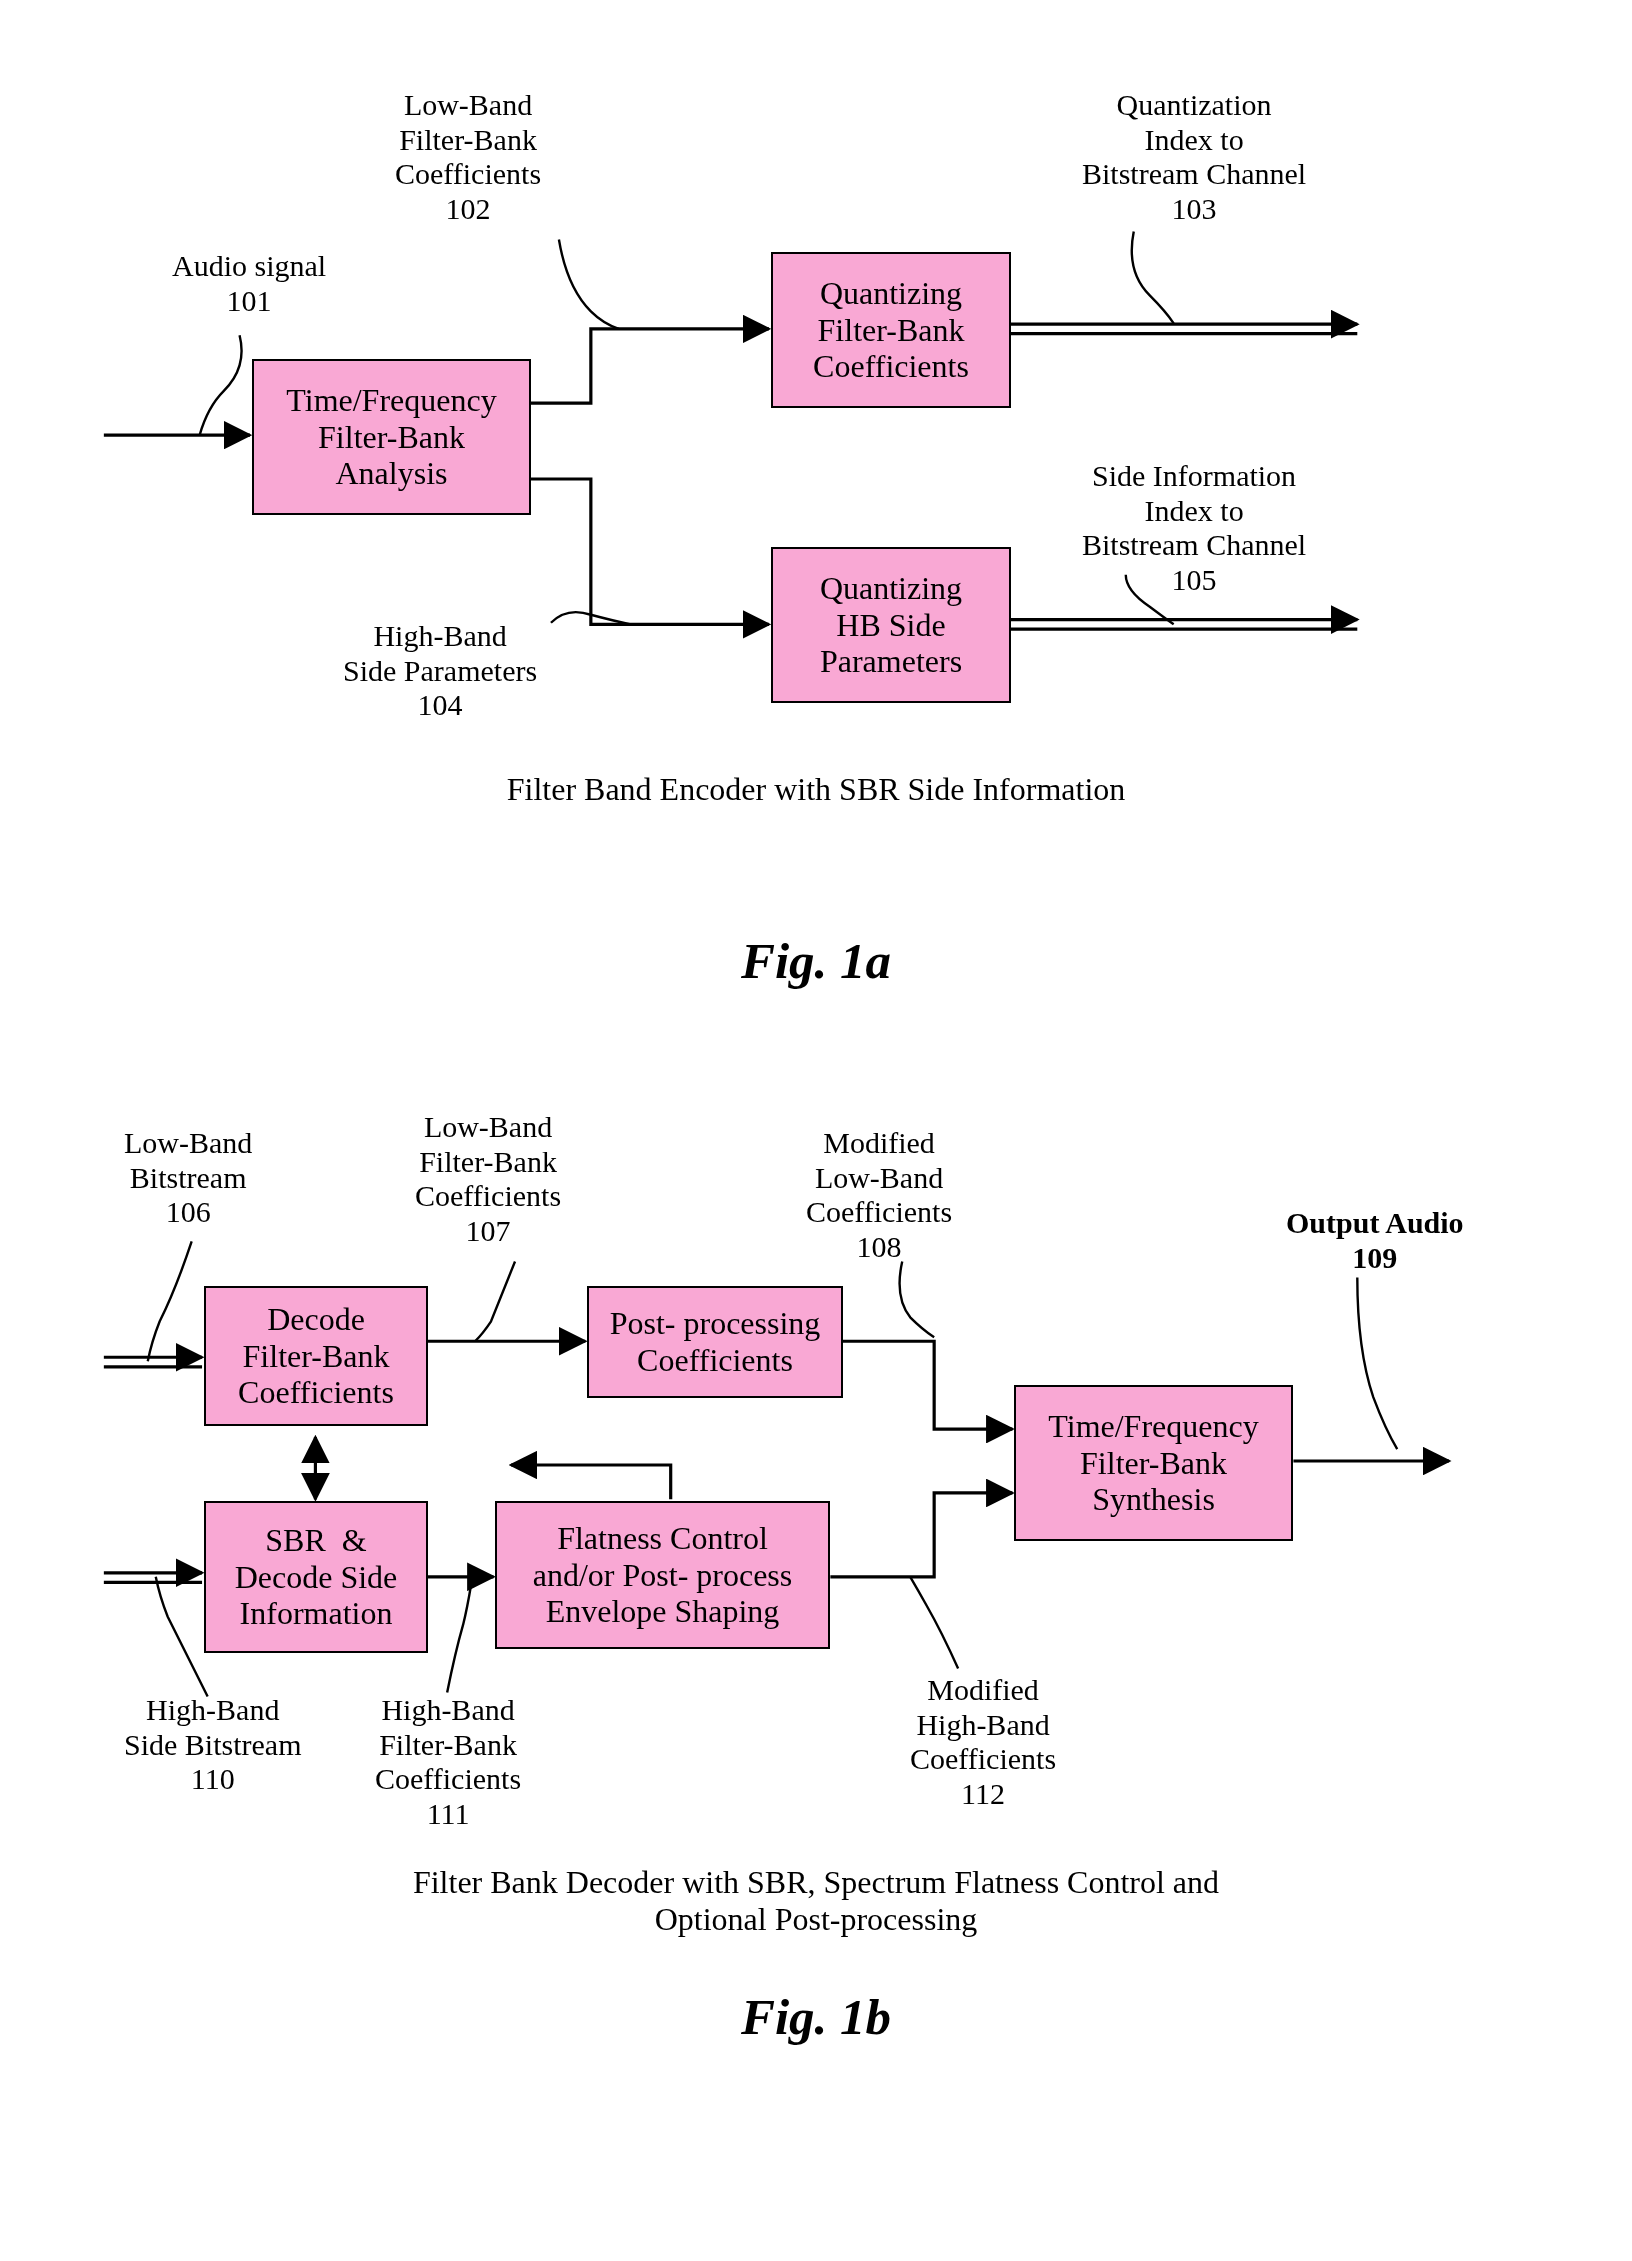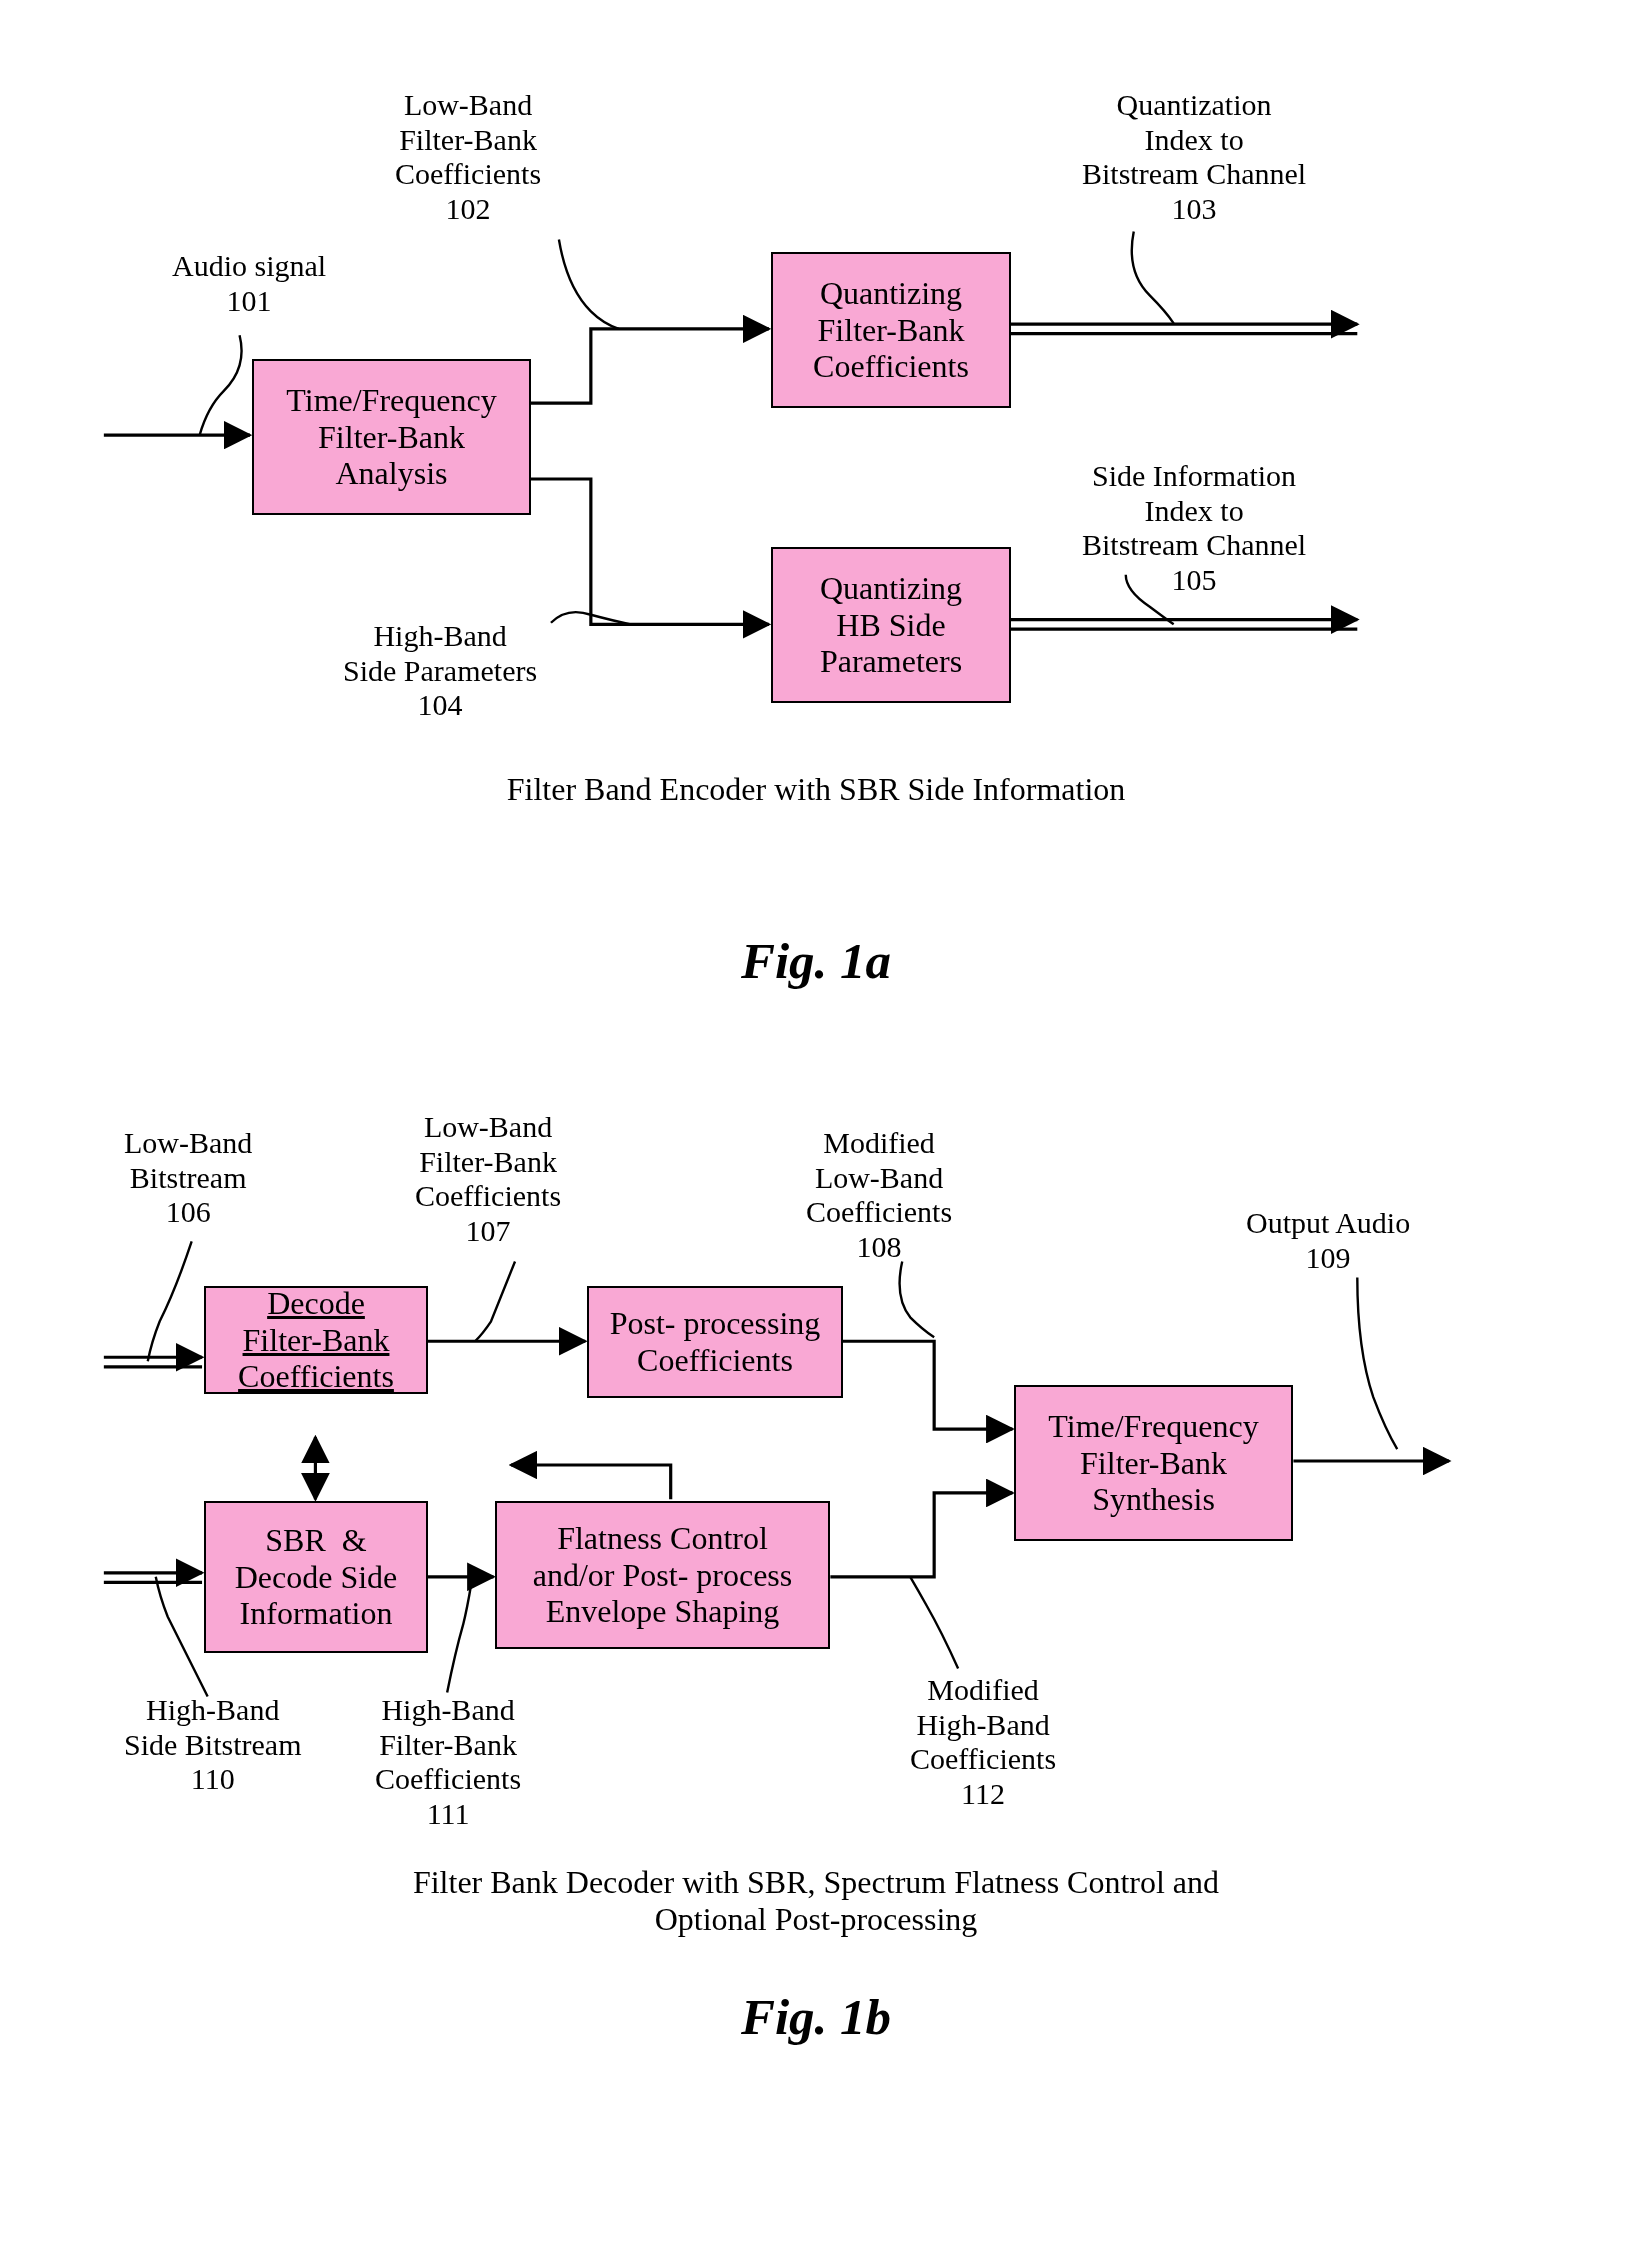--- a/index.html
+++ b/index.html
@@ -95,35 +95,35 @@
 Bitstream
 106</div>
 <div class="abs label" style="left:415px; top:1110px;">Low-Band
 Filter-Bank
 Coefficients
 107</div>
 <div class="abs label" style="left:806px; top:1126px;">Modified
 Low-Band
 Coefficients
 108</div>
-<div class="abs label" style="left:1246px; top:1206px;">Output Audio
+<div class="abs label" style="left:1286px; top:1206px;font-weight:bold;">Output Audio
 109</div>
 <div class="abs label" style="left:124px; top:1693px;">High-Band
 Side Bitstream
 110</div>
 <div class="abs label" style="left:375px; top:1693px;">High-Band
 Filter-Bank
 Coefficients
 111</div>
 <div class="abs label" style="left:910px; top:1673px;">Modified
 High-Band
 Coefficients
 112</div>
 
-<div class="abs box" style="left:204px; top:1286px; width:224px; height:108px;text-decoration:underline;">
+<div class="abs box" style="left:204px; top:1286px; width:224px; height:140px;">
     <span style="white-space:pre;">Decode
 Filter-Bank
 Coefficients</span>
   </div>
 <div class="abs box" style="left:587px; top:1286px; width:256px; height:112px;">
     <span style="white-space:pre;">Post- processing
 Coefficients</span>
   </div>
 <div class="abs box" style="left:204px; top:1501px; width:224px; height:152px;">
     <span style="white-space:pre;">SBR  &amp;

